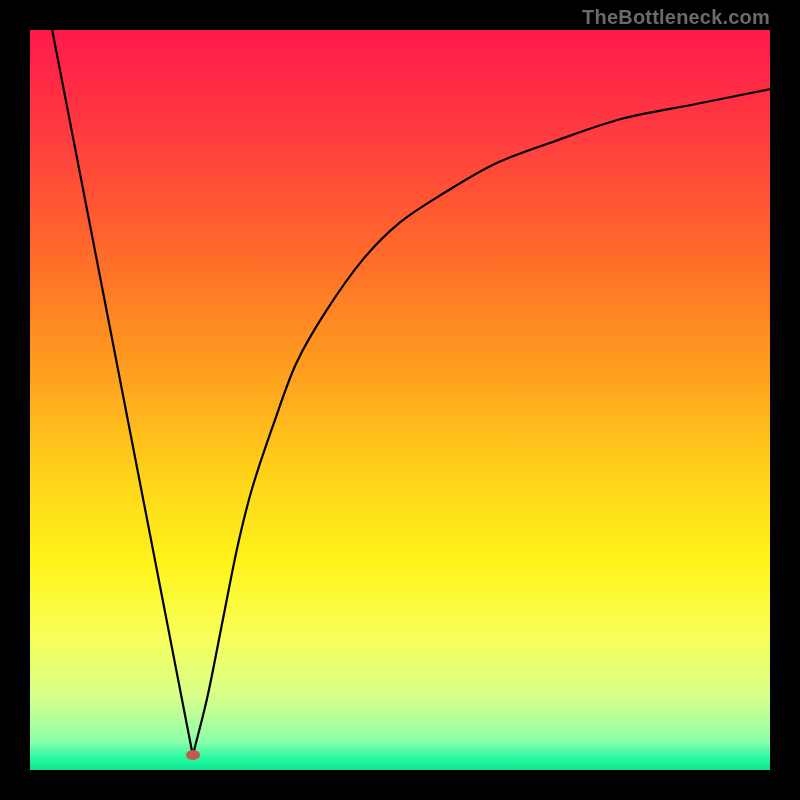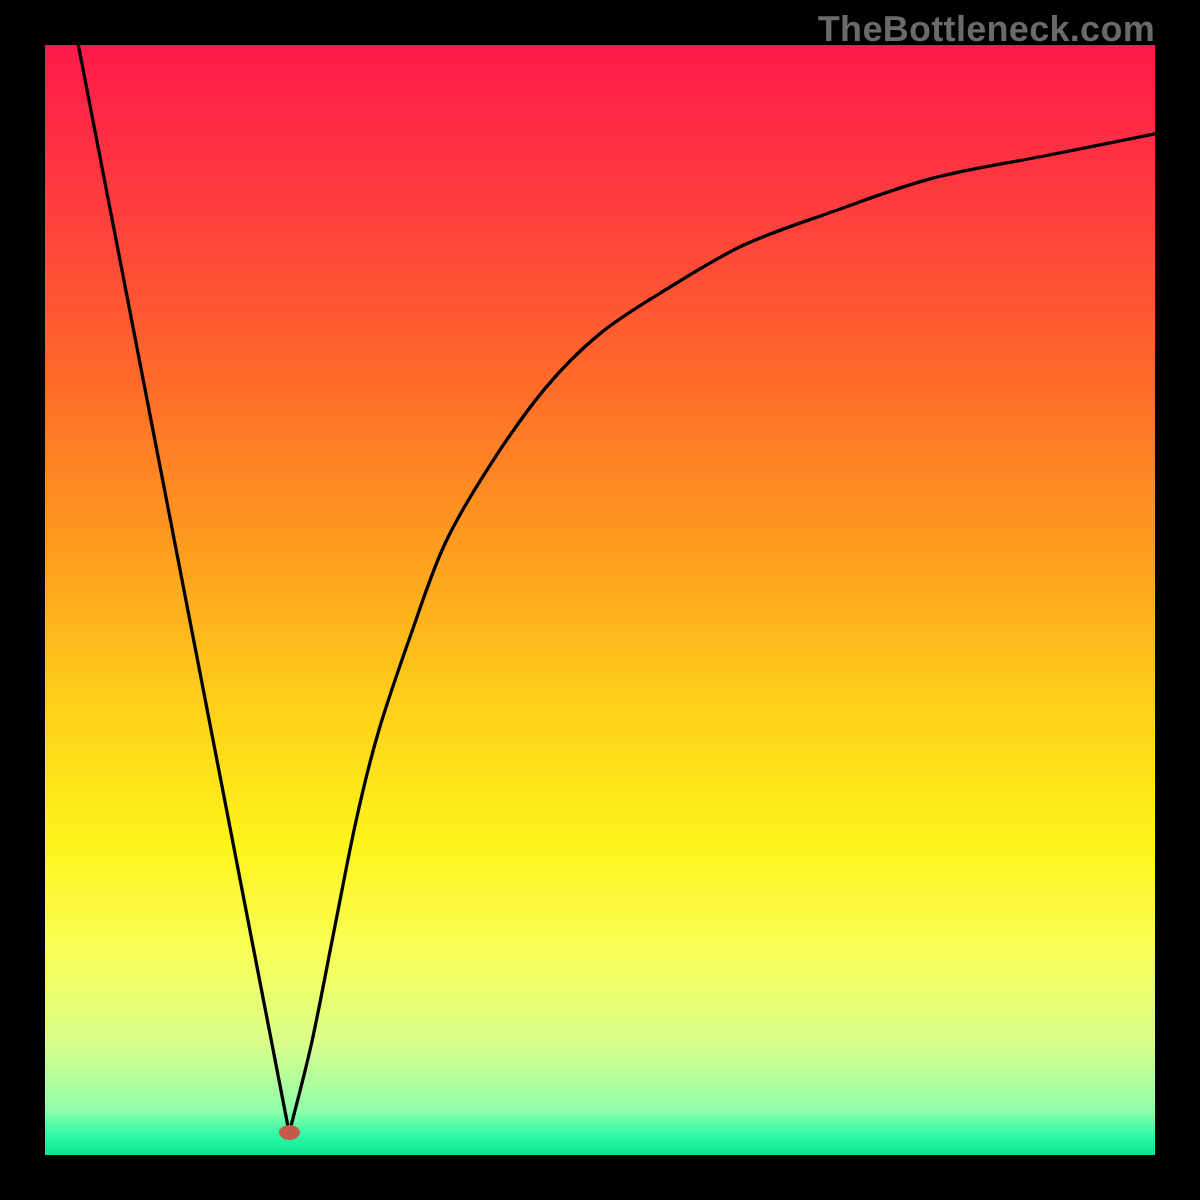--- a/index.html
+++ b/index.html
@@ -39,21 +39,21 @@
     top: 0;
     left: 0;
     width: 100%;
     height: 100%;
   }
   .watermark {
     position: absolute;
     top: 6px;
     right: 30px;
     color: #6a6a6a;
-    font-size: 24px;
+    font-size: 20px;
     font-weight: bold;
     letter-spacing: 0.2px;
   }
   .datapoint {
     position: absolute;
     width: 14px;
     height: 10px;
     border-radius: 50%;
     transform: translate(-50%, -50%);
   }

